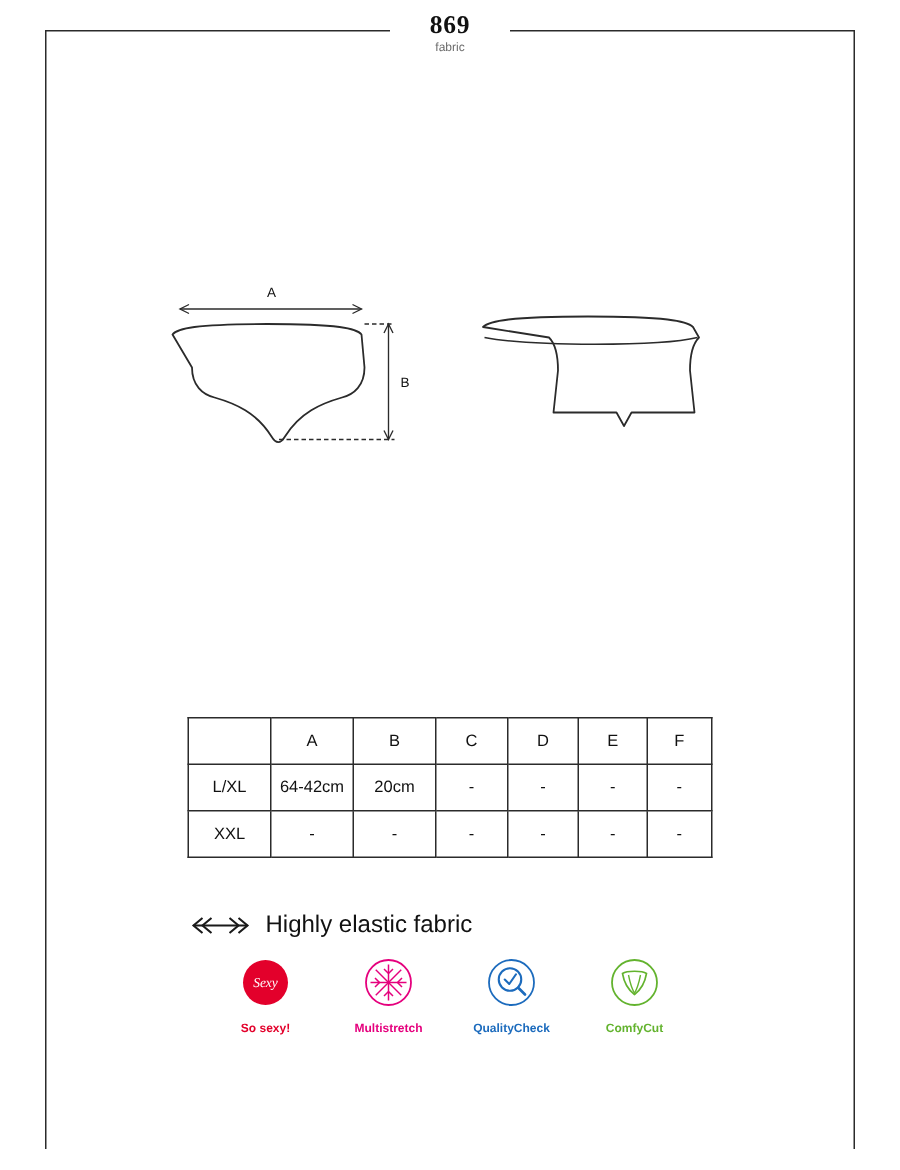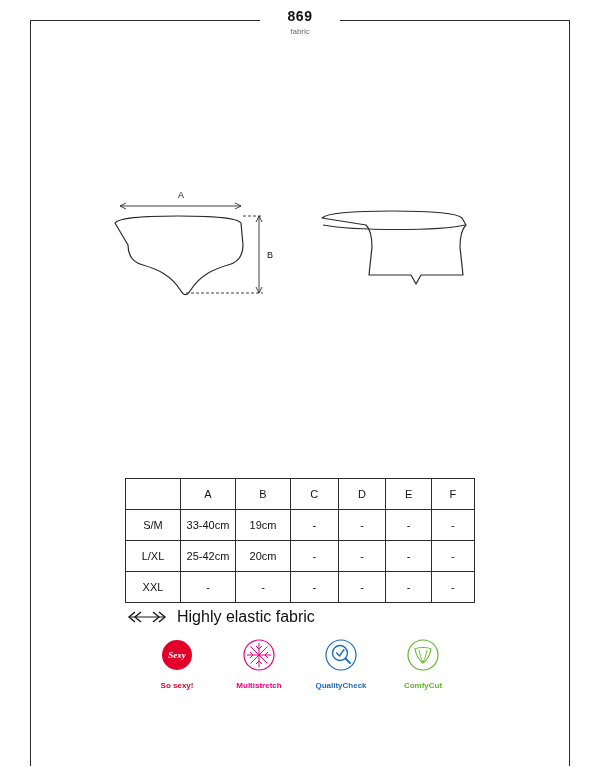--- a/index.html
+++ b/index.html
@@ -39,25 +39,26 @@
   .rule-right { right: 30px; width: 230px; }
 
   .title-block {
     position: absolute;
     top: 8px;
     left: 0;
     right: 0;
     text-align: center;
   }
   .title {
-    font-size: 14px;
+    font-size: 17px;
     font-weight: bold;
     letter-spacing: 0.5px;
     color: #111;
     line-height: 17px;
+    font-family: Liberation Serif, serif;
   }
   .subtitle {
     font-size: 8px;
     color: #6b6b6b;
     line-height: 12px;
     margin-top: 1px;
   }
 
   
   .vline {
@@ -140,21 +141,20 @@
   }
   .feature {
     width: 78px;
     text-align: center;
   }
   .feature .badge {
     width: 42px;
     height: 42px;
     margin: 0 auto 5px auto;
     position: relative;
-    font-weight: bold;
   }
   .feature .cap {
     font-size: 8px;
     font-weight: bold;
     line-height: 10px;
   }
   .cap-sexy { color: #e3002b; }
   .cap-multi { color: #e5007d; }
   .cap-comfy { color: #63b32e; }
   .cap-quality { color: #1c6bbd; }
@@ -224,31 +224,22 @@
           <th>A</th>
           <th>B</th>
           <th>C</th>
           <th>D</th>
           <th>E</th>
           <th>F</th>
         </tr>
       </thead>
       <tbody>
         <tr>
-          <td>S/M</td>
-          <td class="dim">33-40cm</td>
-          <td class="dim">19cm</td>
-          <td>-</td>
-          <td>-</td>
-          <td>-</td>
-          <td>-</td>
-        </tr>
-        <tr>
           <td>L/XL</td>
-          <td class="dim">25-42cm</td>
+          <td class="dim">64-42cm</td>
           <td class="dim">20cm</td>
           <td>-</td>
           <td>-</td>
           <td>-</td>
           <td>-</td>
         </tr>
         <tr>
           <td>XXL</td>
           <td class="dim">-</td>
           <td class="dim">-</td>

